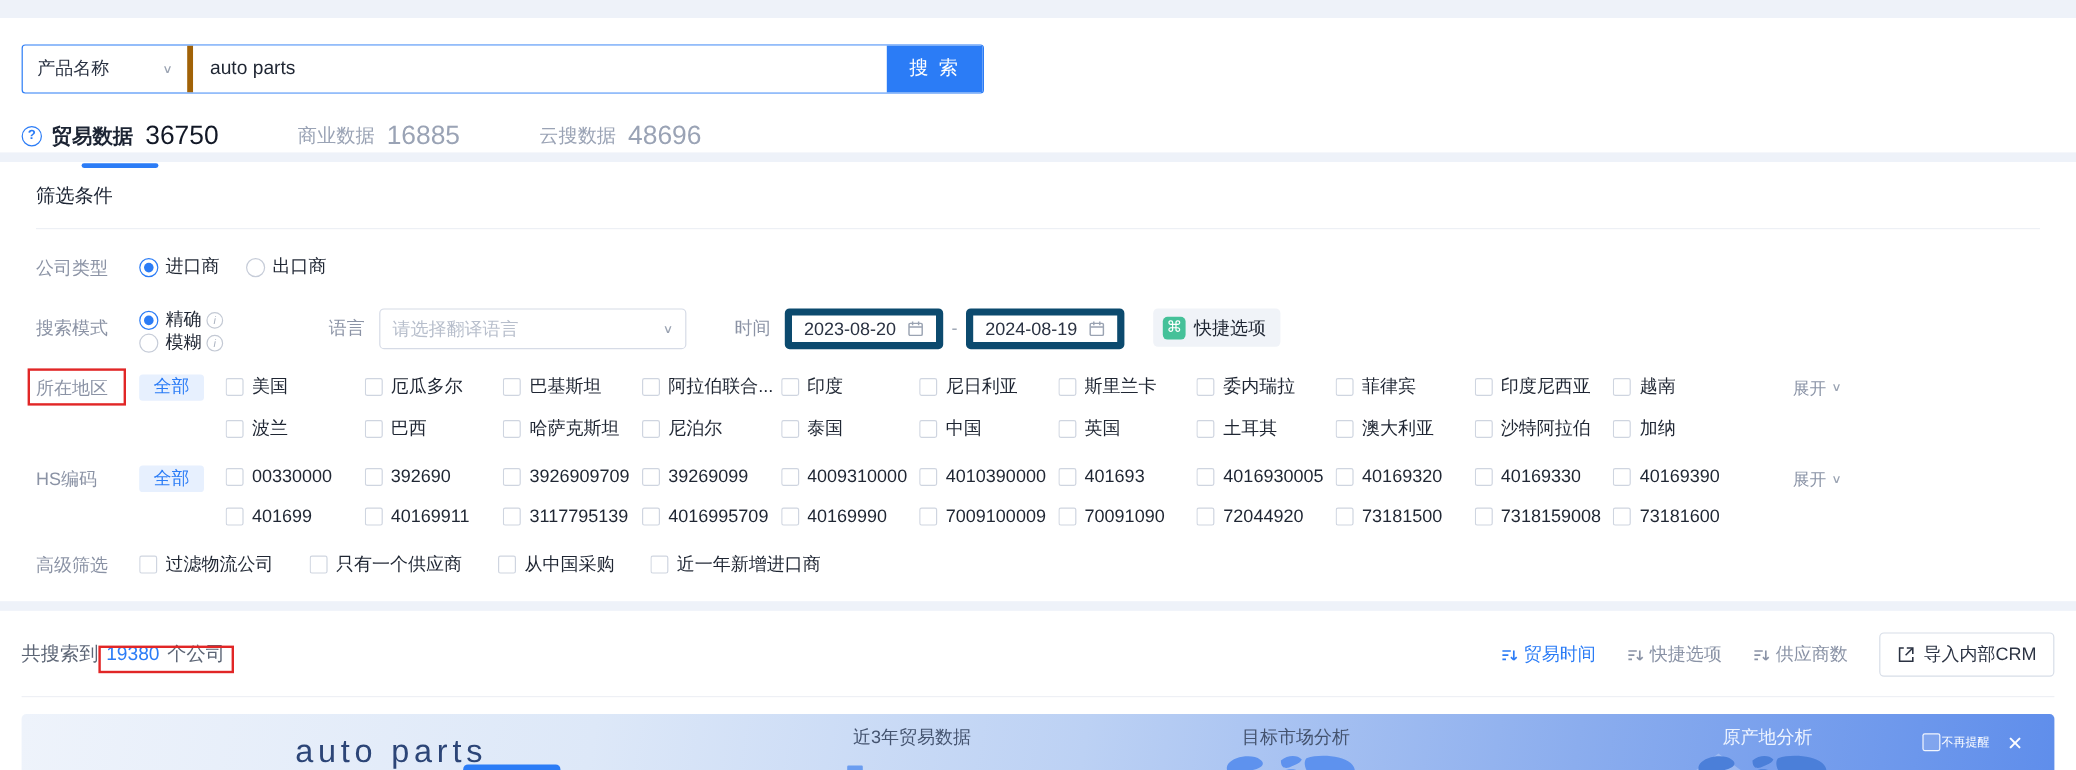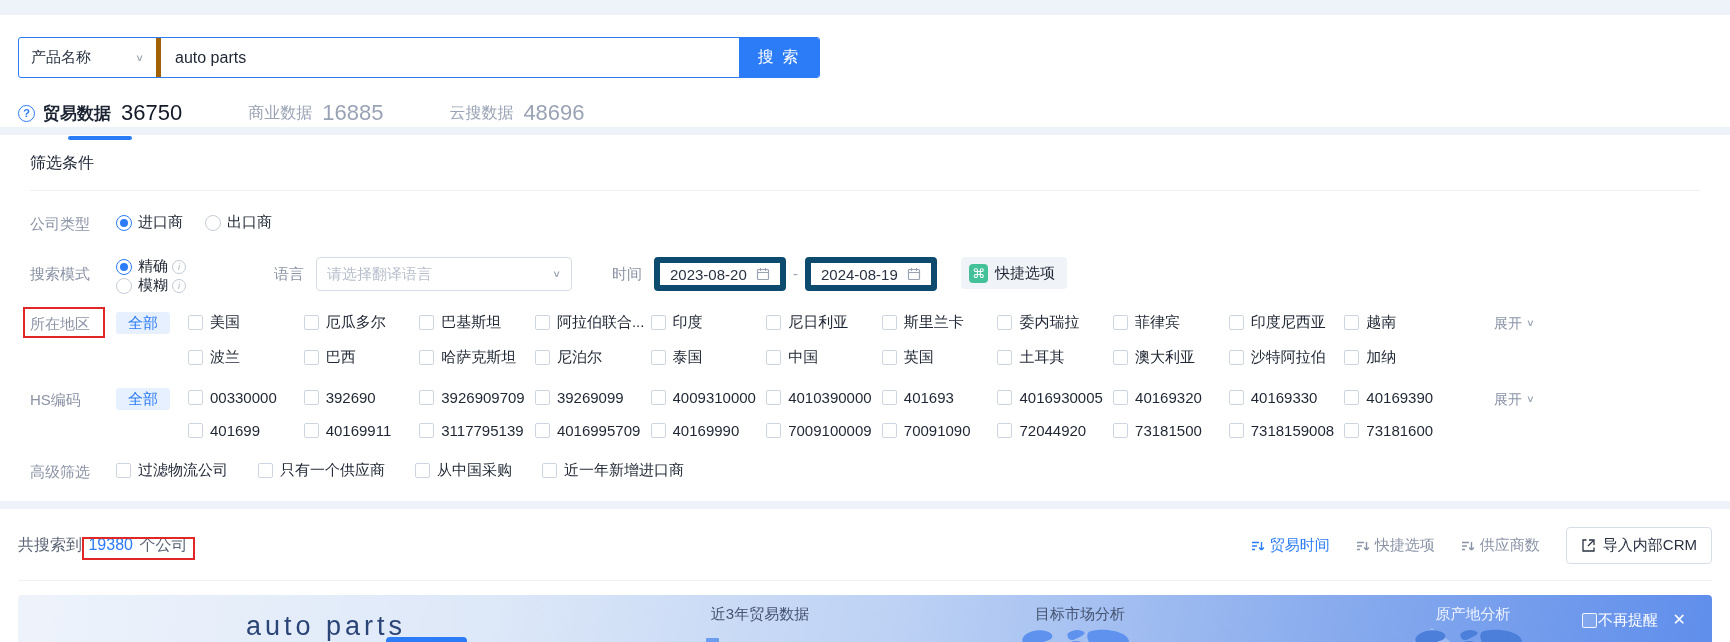--- a/index.html
+++ b/index.html
@@ -117,21 +117,21 @@
   .b-label { font-size:15px; color:#44536f; text-align:center; }
   .b-label.light { color:#eef4ff; }
   .b-sec-bars { position:absolute; left:642px; top:10px; width:200px; }
   .bars { display:flex; align-items:flex-end; gap:6px; height:56px; margin:10px 0 0 46px; }
   .bar { width:13px; background:#6b9df0; border-radius:1px; }
   .b-sec-map1 { position:absolute; left:962px; top:10px; width:200px; }
   .b-sec-map2 { position:absolute; left:1365px; top:10px; width:180px; }
   .map-svg { display:block; margin:4px auto 0; }
   .map1 { color:#5e92ee; }
   .map2 { color:#4b7fd9; }
-  .dismiss { position:absolute; right:54px; top:16px; display:inline-flex; align-items:center; gap:1px; color:#fff; font-size:15px; cursor:pointer; }
+  .dismiss { position:absolute; right:54px; top:16px; display:inline-flex; align-items:center; gap:1px; color:#fff; font-size:10px; cursor:pointer; }
   .dbox { width:15px; height:15px; border:1px solid rgba(255,255,255,0.9); border-radius:2px; background:rgba(255,255,255,0.15); }
   .close-x { position:absolute; right:26px; top:15px; color:#fff; font-size:16px; cursor:pointer; }
   .tri { position:absolute; width:0; height:0; }
   .tri1 { right:150px; bottom:-26px; border-left:130px solid transparent; border-right:130px solid transparent; border-bottom:96px solid rgba(255,255,255,0.25); }
 </style>
 </head>
 <body>
 
 <section class="panel panel-top">
   <div class="search-group">

